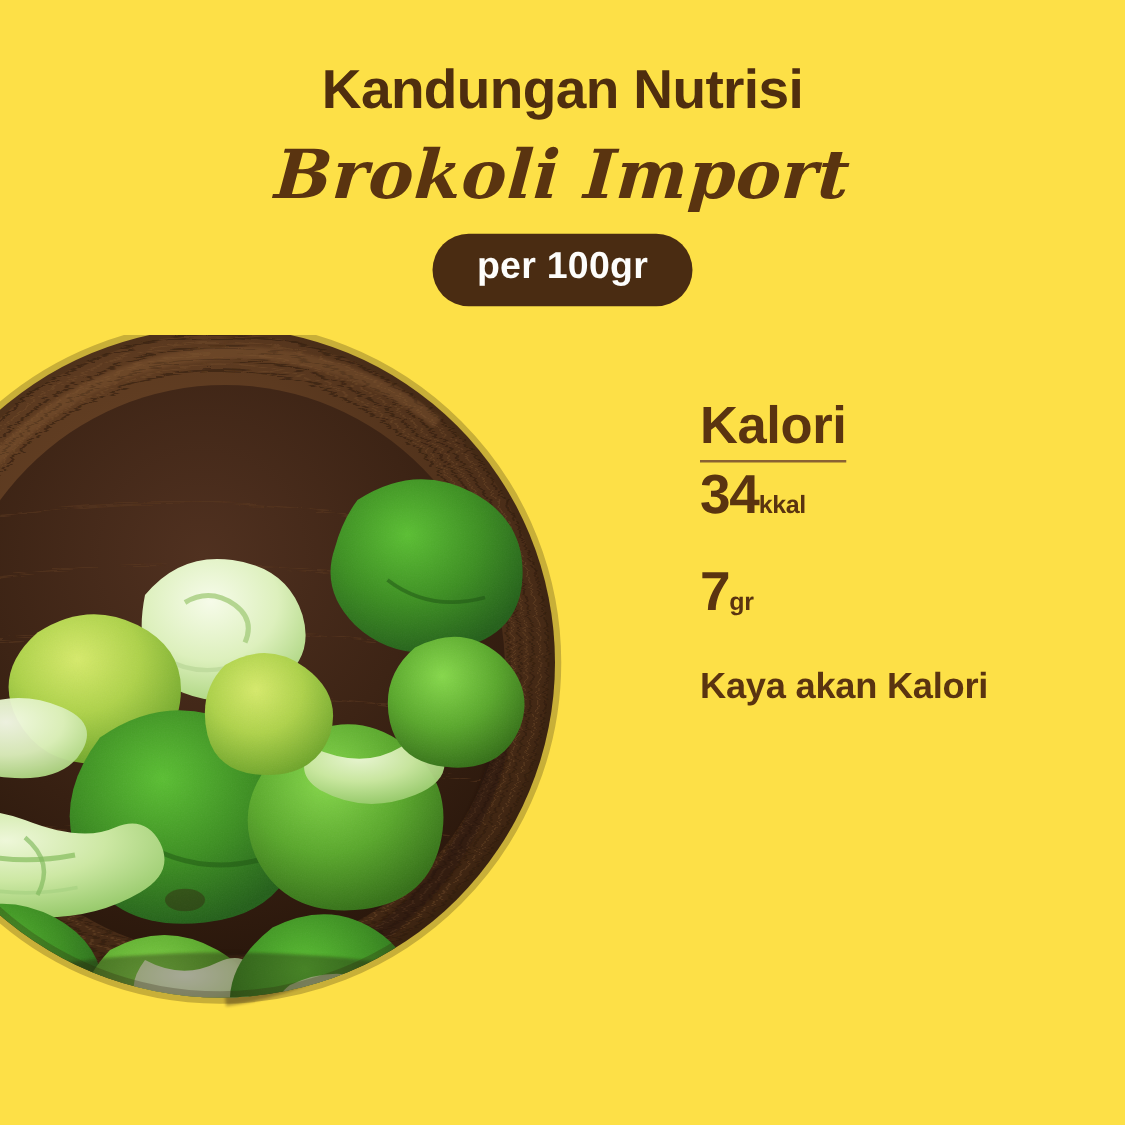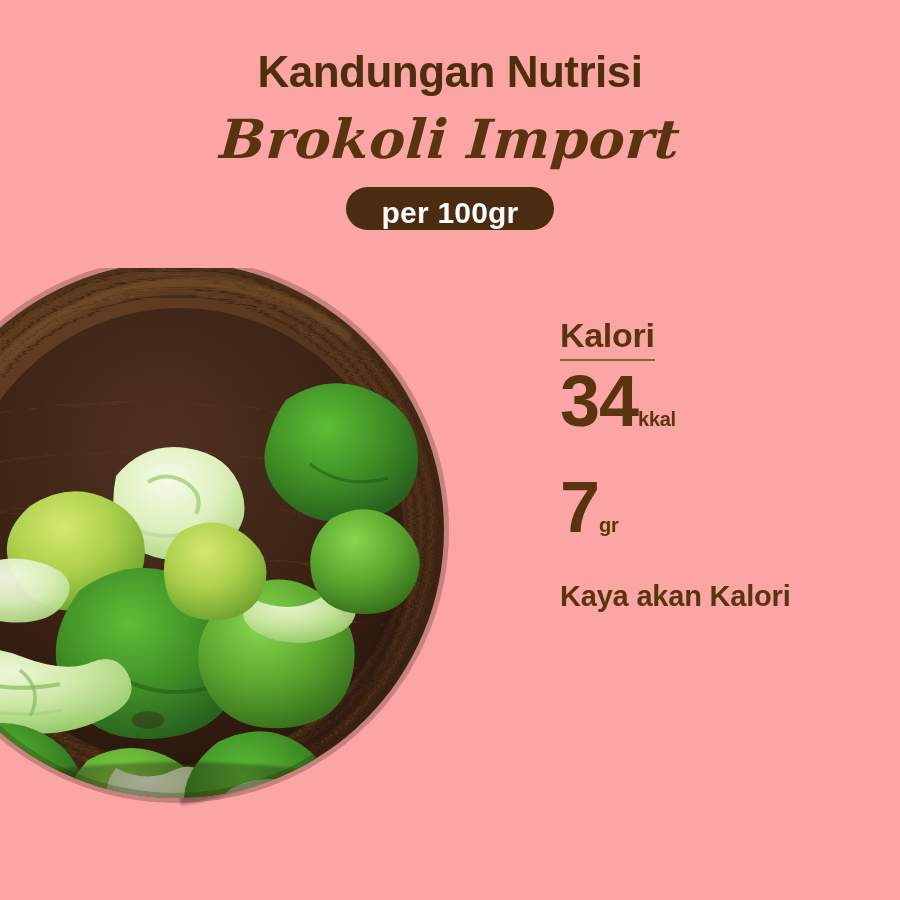--- a/index.html
+++ b/index.html
@@ -10,21 +10,21 @@
     width: 900px;
     height: 900px;
     background: #ddf5fc;
     font-family: "Liberation Sans", sans-serif;
     overflow: hidden;
   }
   #poster {
     position: relative;
     width: 900px;
     height: 900px;
-    background: #fca5a5;
+    background: #fde047;
     overflow: hidden;
   }
 
   
   .header {
     position: absolute;
     top: 0; left: 0;
     width: 900px;
     text-align: center;
     padding-top: 48px;
@@ -56,21 +56,21 @@
     justify-content: center;
   }
   .badge {
     display: inline-block;
     background: #4a2c12;
     color: #fdfdfb;
     font-family: "Liberation Sans", sans-serif;
     font-weight: bold;
     font-size: 30px;
     letter-spacing: 0.2px;
-    padding: 11px 36px 2px 36px;
+    padding: 11px 36px 17px 36px;
     border-radius: 34px;
     line-height: 1;
   }
 
   
   .photo {
     position: absolute;
     left: -120px;
     top: 268px;
     width: 626px;
@@ -85,37 +85,37 @@
     top: 316px;
     width: 330px;
   }
   .stat {
     margin-bottom: 34px;
   }
   .stat-label {
     display: inline-block;
     font-family: "Liberation Sans", sans-serif;
     font-weight: bold;
-    font-size: 34px;
+    font-size: 42px;
     color: #5a3410;
     line-height: 1.12;
     border-bottom: 2px solid #8a6233;
     padding-bottom: 5px;
     letter-spacing: -0.3px;
   }
   .stat-value {
     margin-top: 4px;
     color: #5a3410;
     line-height: 1;
     white-space: nowrap;
   }
   .stat-number {
     font-family: "Liberation Sans", sans-serif;
     font-weight: bold;
-    font-size: 72px;
+    font-size: 44px;
     letter-spacing: -1px;
   }
   .stat-unit {
     font-family: "Liberation Sans", sans-serif;
     font-weight: bold;
     font-size: 20px;
     letter-spacing: -0.3px;
   }
   .footnote {
     margin-top: 6px;

